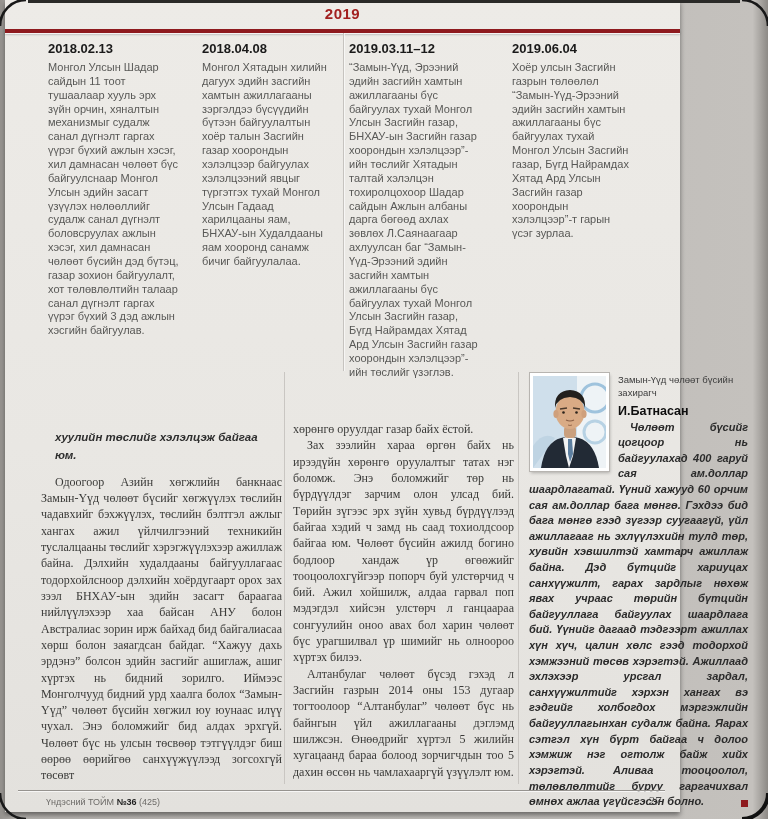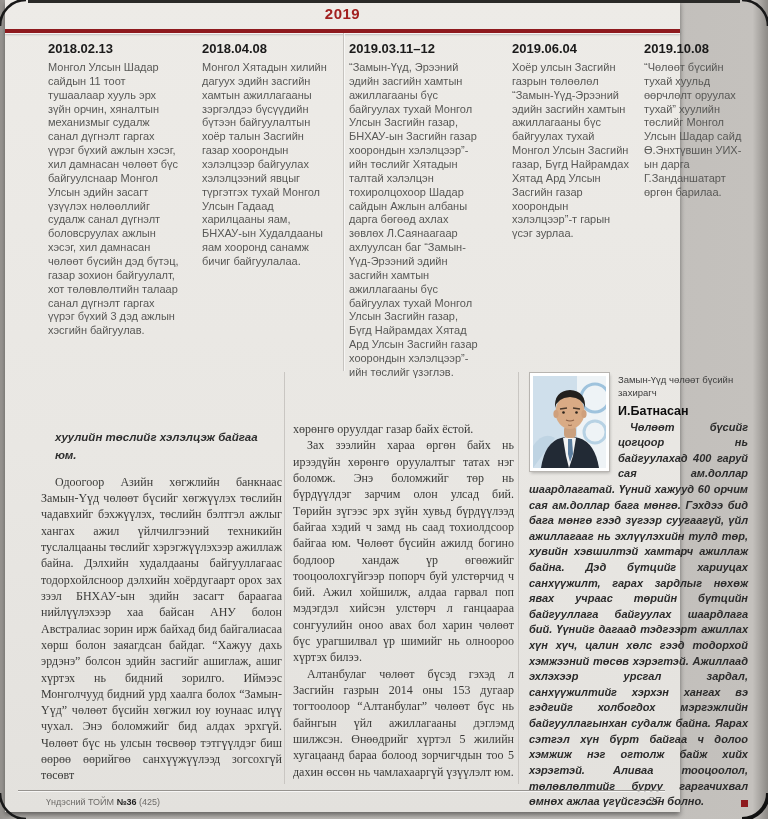--- a/index.html
+++ b/index.html
@@ -102,24 +102,20 @@
     <div class="tl-text">Монгол Хятадын хилийн дагуух эдийн засгийн хамтын ажиллагааны зэргэлдээ бүсүүдийн бүтээн байгуулалтын хоёр талын Засгийн газар хоорондын хэлэлцээр байгуулах хэлэлцээний явцыг түргэтгэх тухай Монгол Улсын Гадаад харилцааны яам, БНХАУ-ын Худалдааны яам хооронд санамж бичиг байгуулалаа.</div>
   </div>
   <div class="tl-col c3">
     <div class="tl-date">2019.03.11–12</div>
     <div class="tl-text">“Замын-Үүд, Эрээний эдийн засгийн хамтын ажиллагааны бүс байгуулах тухай Монгол Улсын Засгийн газар, БНХАУ-ын Засгийн газар хоорондын хэлэлцээр”-ийн төслийг Хятадын талтай хэлэлцэн тохиролцохоор Шадар сайдын Ажлын албаны дарга бөгөөд ахлах зөвлөх Л.Саянаагаар ахлуулсан баг “Замын-Үүд-Эрээний эдийн засгийн хамтын ажиллагааны бүс байгуулах тухай Монгол Улсын Засгийн газар, Бүгд Найрамдах Хятад Ард Улсын Засгийн газар хоорондын хэлэлцээр”-ийн төслийг үзэглэв.</div>
   </div>
   <div class="tl-col c4">
     <div class="tl-date">2019.06.04</div>
     <div class="tl-text">Хоёр улсын Засгийн газрын төлөөлөл “Замын-Үүд-Эрээний эдийн засгийн хамтын ажиллагааны бүс байгуулах тухай Монгол Улсын Засгийн газар, Бүгд Найрамдах Хятад Ард Улсын Засгийн газар хоорондын хэлэлцээр”-т гарын үсэг зурлаа.</div>
   </div>
-  <div class="tl-col c5">
-    <div class="tl-date">2019.10.08</div>
-    <div class="tl-text">“Чөлөөт бүсийн тухай хуульд өөрчлөлт оруулах тухай” хуулийн төслийг Монгол Улсын Шадар сайд Ө.Энхтүвшин УИХ-ын дарга Г.Занданшатарт өргөн барилаа.</div>
-  </div>
 
   <div class="art-divider d1"></div>
   <div class="art-divider d2"></div>
 
   <div class="col-left">
     <div class="lead">хуулийн төслийг хэлэлцэж байгаа юм.</div>
     <p class="serif indent">Одоогоор Азийн хөгжлийн банкнаас Замын-Үүд чөлөөт бүсийг хөгжүүлэх төслийн чадавхийг бэхжүүлэх, төслийн бэлтгэл ажлыг хангах ажил үйлчилгээний техникийн туслалцааны төслийг хэрэгжүүлэхээр ажиллаж байна. Дэлхийн худалдааны байгууллагаас тодорхойлсноор дэлхийн хоёрдугаарт орох зах зээл БНХАУ-ын эдийн засагт бараагаа нийлүүлэхээр хаа байсан АНУ болон Австралиас зорин ирж байхад бид байгалиасаа хөрш болон заяагдсан байдаг. “Хажуу дахь эрдэнэ” болсон эдийн засгийг ашиглаж, ашиг хүртэх нь бидний зорилго. Иймээс Монголчууд бидний урд хаалга болох “Замын-Үүд” чөлөөт бүсийн хөгжил юу юунаас илүү чухал. Энэ боломжийг бид алдах эрхгүй. Чөлөөт бүс нь улсын төсвөөр тэтгүүлдэг биш өөрөө өөрийгөө санхүүжүүлээд зогсохгүй төсөвт</p>
   </div>
 
   <div class="col-mid">

